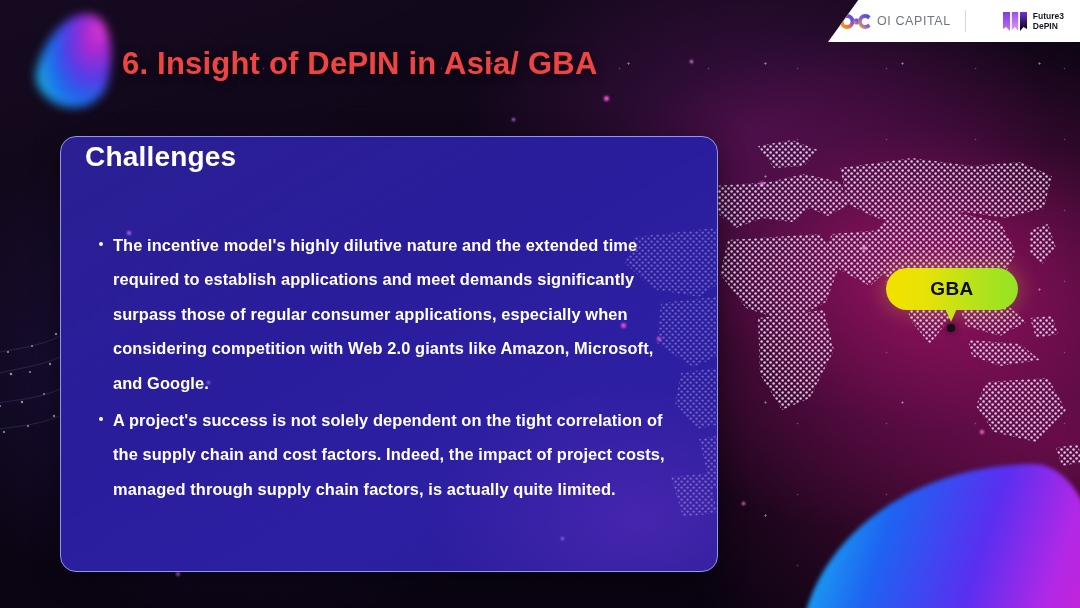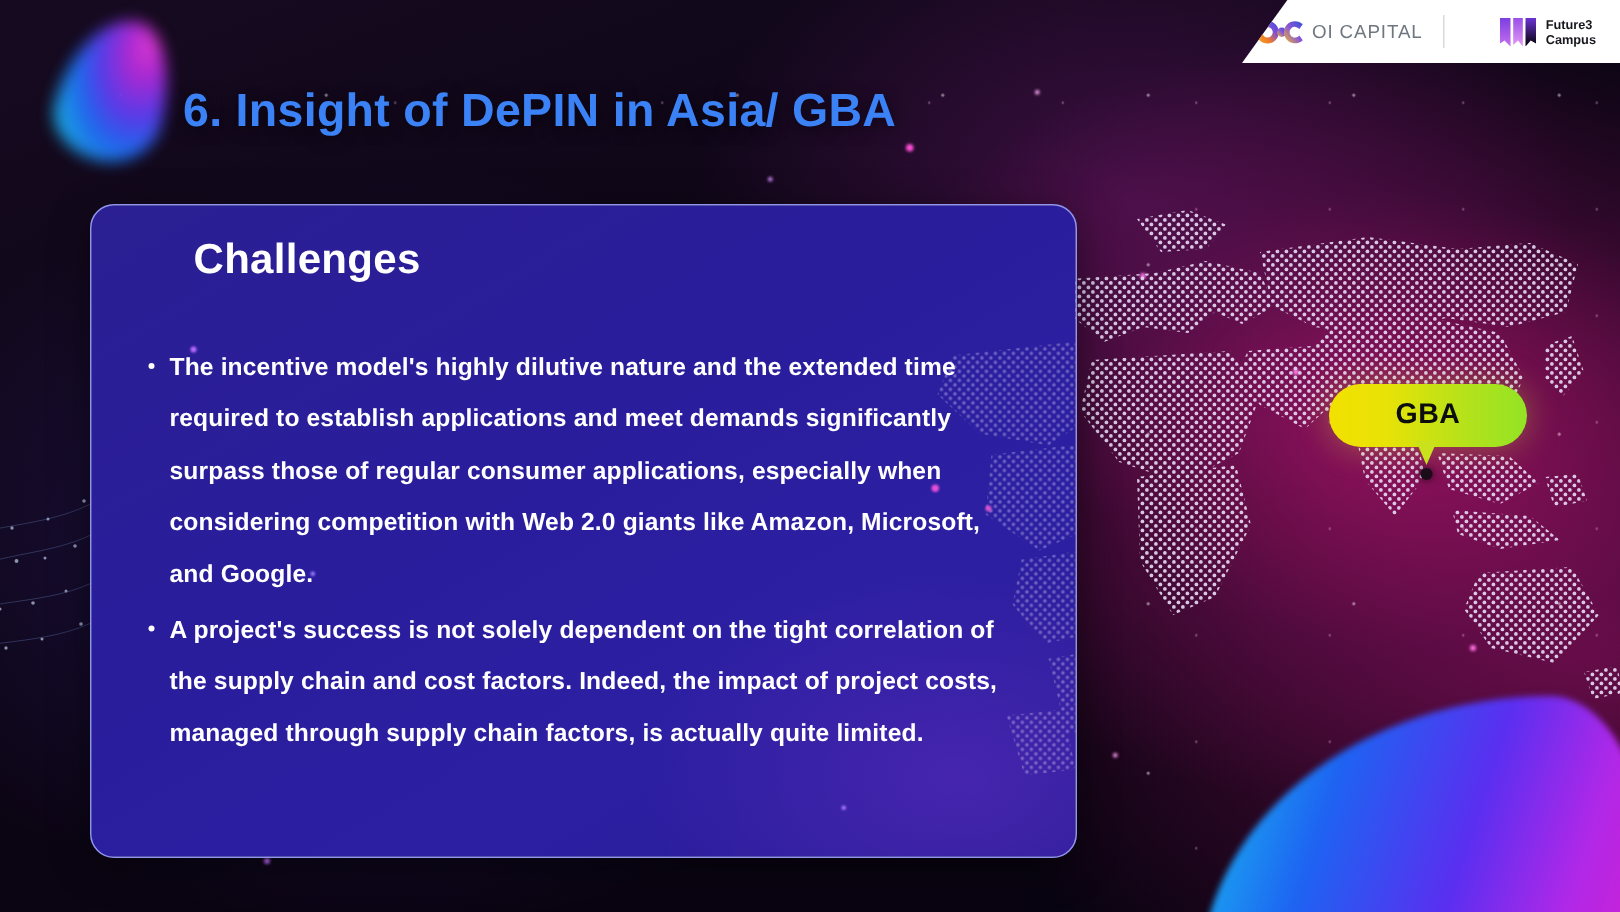--- a/index.html
+++ b/index.html
@@ -142,24 +142,24 @@
     line-height: 10.5px;
     font-weight: bold;
     color: #16181d;
     font-family: "Liberation Sans", sans-serif;
   }
 
   
   .slide-title {
     position: absolute;
     left: 122px;
-    top: 56px;
+    top: 46px;
     font-size: 31px;
     font-weight: bold;
-    color: #3b82f6;
+    color: #ef4444;
     letter-spacing: 0.2px;
     text-shadow: 0 2px 10px rgba(0,0,0,0.55);
     white-space: nowrap;
   }
 
   
   .card {
     position: absolute;
     left: 60px;
     top: 136px;
@@ -186,26 +186,25 @@
   .card-sparkle {
     position: absolute;
     border-radius: 50%;
     filter: blur(0.8px);
     pointer-events: none;
   }
 
   .card-heading {
     position: absolute;
     left: 24px;
-    top: 20px;
+    top: 4px;
     font-size: 28px;
     font-weight: bold;
     color: #ffffff;
     letter-spacing: 0.2px;
-    margin-left: 44px;
   }
 
   .bullet-list {
     position: absolute;
     left: 18px;
     top: 74px;
     right: 20px;
     margin: 17px;
     padding: 0;
     list-style: none;
@@ -227,21 +226,21 @@
     width: 4px;
     height: 4px;
     border-radius: 50%;
     background: #ffffff;
   }
 
   
   .gba-wrap {
     position: absolute;
     left: 886px;
-    top: 256px;
+    top: 268px;
     width: 132px;
     height: 42px;
   }
   .gba-pill {
     width: 132px;
     height: 42px;
     border-radius: 21px;
     background: linear-gradient(90deg, #f2e100 0%, #e9e206 28%, #b6e21a 68%, #93e325 100%);
     display: flex;
     align-items: center;
@@ -417,21 +416,21 @@
             <stop offset="100%" stop-color="#b濃"></stop>
             <stop offset="100%" stop-color="#b36ced"></stop>
           </linearGradient>
         </defs>
         <path d="M1,1 L8,1 L8,20 L4,16 L1,18 Z" fill="url(#f3a)"></path>
         <path d="M9.8,1 L16.2,1 L16.2,20 L13,16 L9.8,19 Z" fill="url(#f3b)"></path>
         <path d="M18,1 L25,1 L25,18 L21.5,16 L18,20 Z" fill="url(#f3c)"></path>
       </svg>
       <div>
         <div class="logo-f3-text">Future3</div>
-        <div class="logo-f3-text">Campus</div>
+        <div class="logo-f3-text">DePIN</div>
       </div>
     </div>
   </div>
 
   <div class="slide-title">6. Insight of DePIN in Asia/ GBA</div>
 
   <div class="card">
     <svg class="card-inner-dots" viewBox="0 0 250 400">
       <defs>
         <pattern id="cdot" width="6" height="6" patternUnits="userSpaceOnUse">

